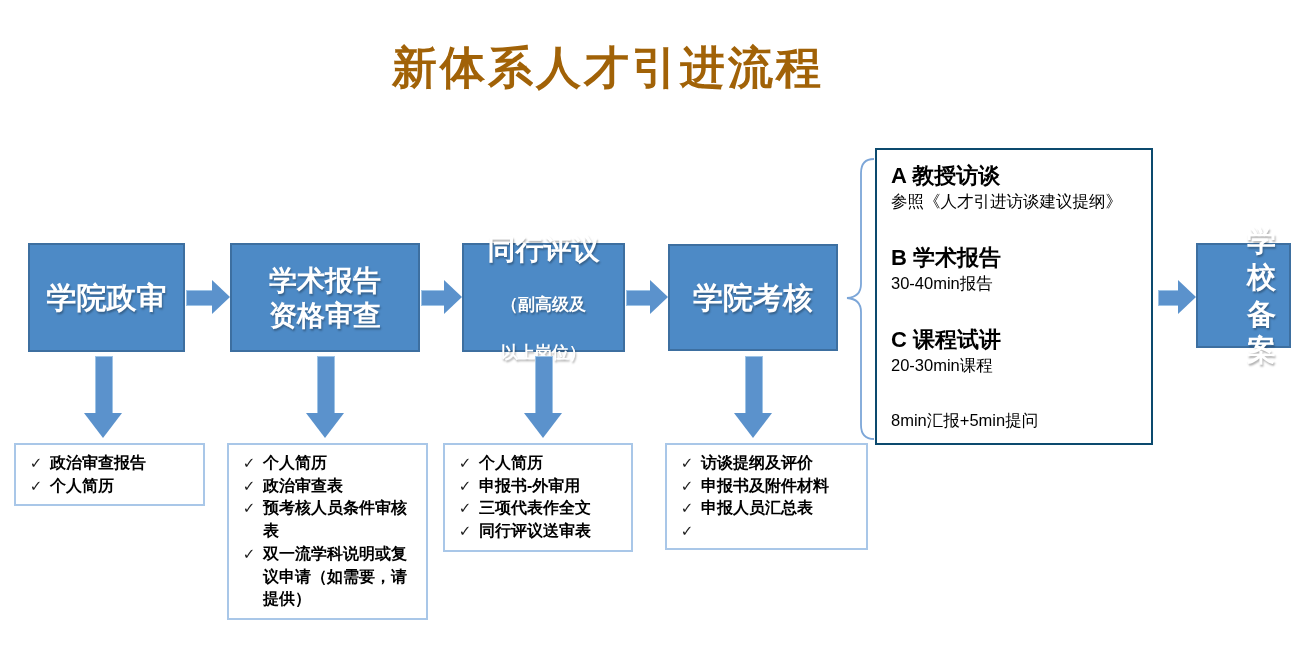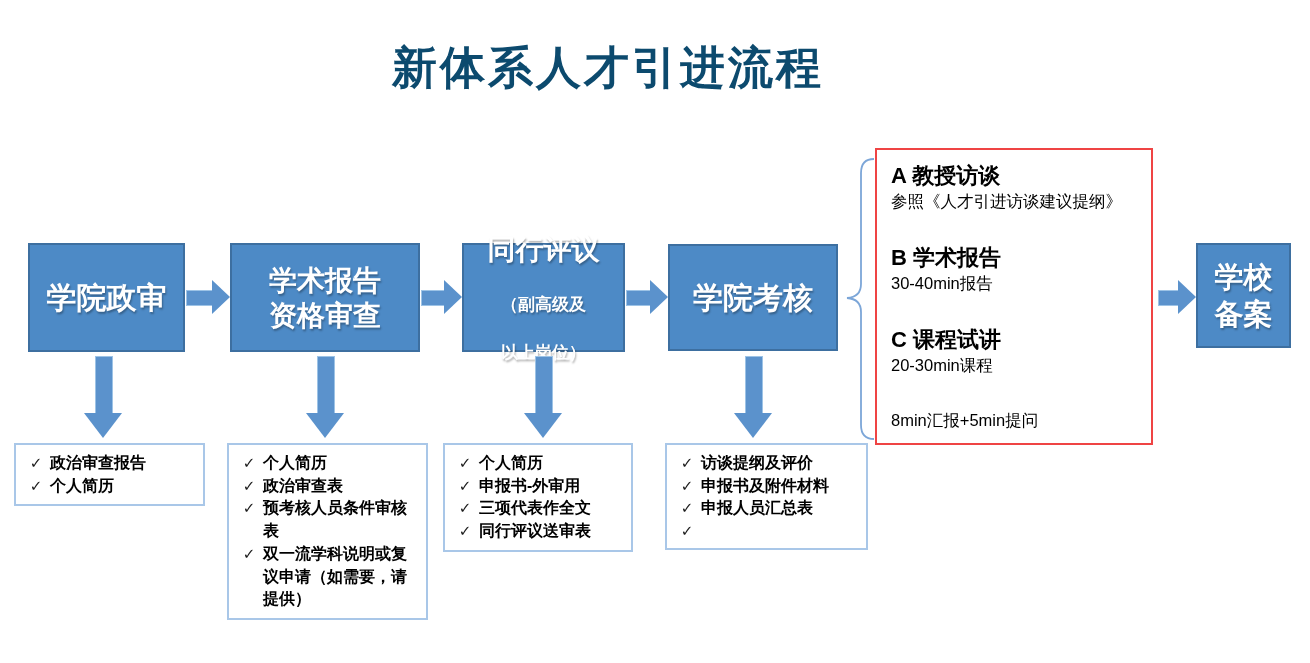--- a/index.html
+++ b/index.html
@@ -11,21 +11,21 @@
     overflow:hidden;
   }
   .title{
     position:absolute;
     left:608px;top:38px;
     transform:translateX(-50%);
     margin:0;
     font-size:45px;
     font-weight:600;
     letter-spacing:3px;
-    color:#0c4a6e;
+    color:#a16207;
     white-space:nowrap;
   }
   
   .box{
     position:absolute;
     background:#4d8ac6;
     border:2px solid #3d6fa0;
     color:#ffffff;
     display:flex;
     flex-direction:column;
@@ -59,21 +59,21 @@
     line-height:1.42;
     color:#000000;
     font-weight:600;
   }
   .check-item{display:grid;grid-template-columns:28px 1fr;align-items:start;}
   .check{color:#1a1a1a;font-weight:normal;text-align:center;font-size:15px;}
   
   .panel{
     position:absolute;
     background:#ffffff;
-    border:2px solid #ef4444;
+    border:2px solid #0c4a6e;
     box-sizing:border-box;
     padding:12px 14px;
     color:#000000;
     display:flex;
     flex-direction:column;
     justify-content:space-between;
   }
   .panel-heading{font-size:22px;font-weight:600;line-height:1.25;}
   .panel-detail{font-size:16.5px;font-weight:500;line-height:1.35;}
   .brace{position:absolute;}
@@ -139,21 +139,21 @@
     <div class="panel-group">
       <div class="panel-detail">8min汇报+5min提问</div>
     </div>
   </div>
 
   <div class="h-arrow" style="left:1158px;top:297px;width:38px;">
     <div class="h-shaft"></div>
     <div class="h-head"></div>
   </div>
 
-  <div class="box" style="left:1196px;top:243px;width:95px;height:105px;font-size:29px;">
+  <div class="box" style="left:1196px;top:243px;width:95px;height:105px;font-size:29px;padding-left:36px;">
     <span>学校</span>
     <span>备案</span>
   </div>
 
   <div class="v-arrow" style="left:103px;top:356px;height:82px;">
     <div class="v-shaft" style="height:57px;"></div>
     <div class="v-head" style="top:57px;"></div>
   </div>
   <div class="v-arrow" style="left:325px;top:356px;height:82px;">
     <div class="v-shaft" style="height:57px;"></div>

